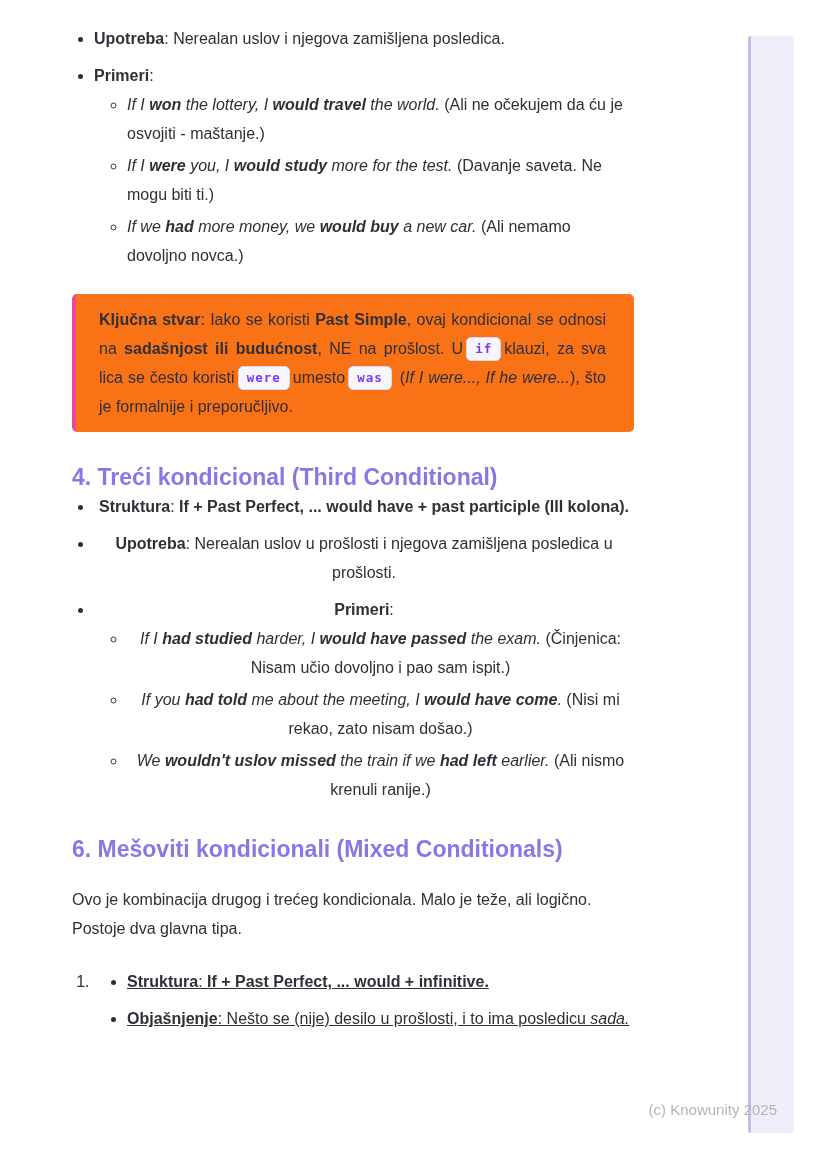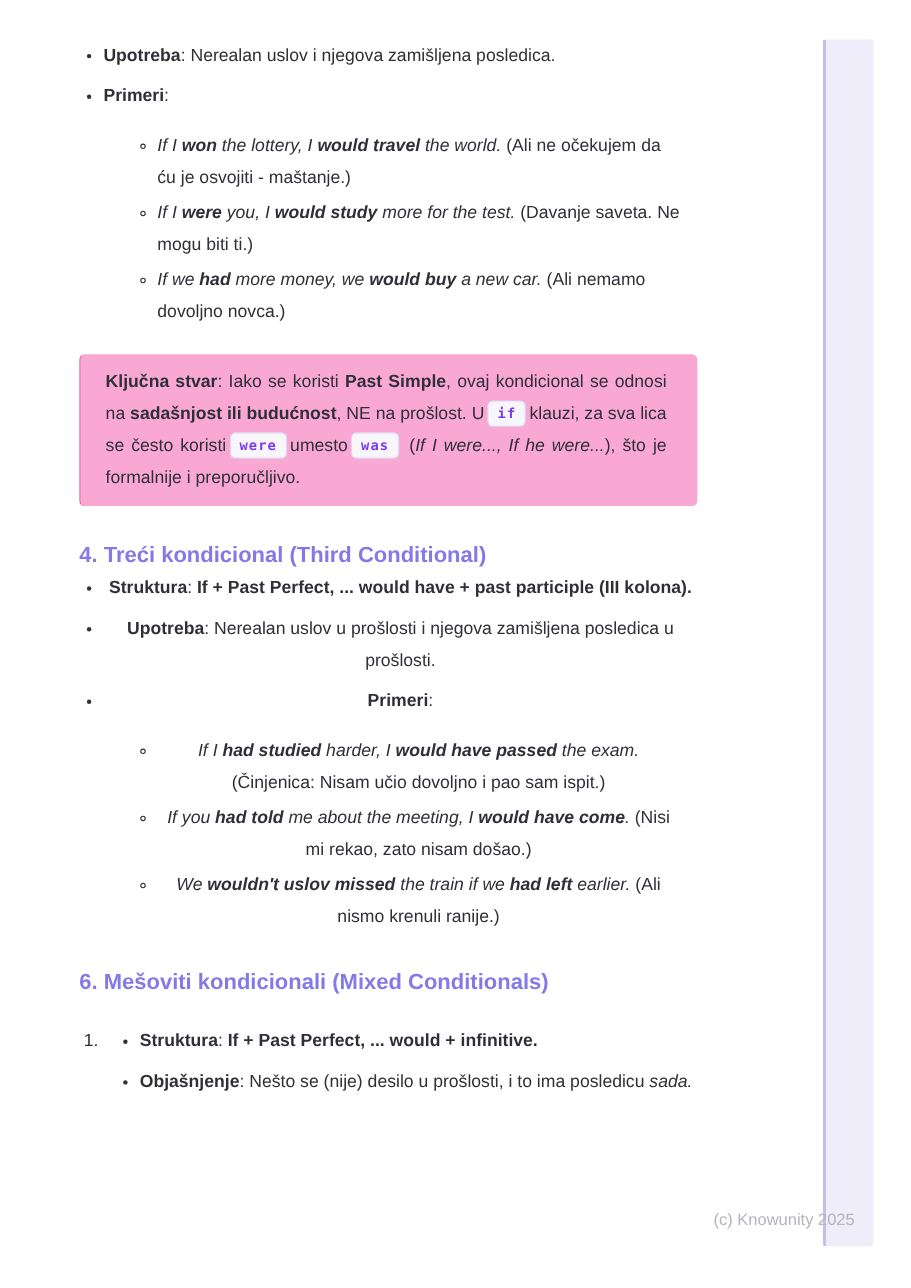--- a/index.html
+++ b/index.html
@@ -8,57 +8,57 @@
     background:#ffffff;
     font-family:"Liberation Sans","DejaVu Sans",sans-serif;
     color:#2f2f37;
   }
   .side-strip{
     position:absolute;left:748px;top:36px;width:43px;height:1097px;
     background:#f0edfa;border-left:3px solid #c8bce8;border-radius:2px;
     z-index:0;
   }
   .content{
-    position:absolute;left:72px;top:12px;width:562px;padding-top:24px;
+    position:absolute;left:72px;top:0;width:562px;padding-top:24px;
     font-size:16px;line-height:29px;z-index:1;
   }
   .b{font-weight:700;}
   .i{font-style:italic;}
   .code{
     display:inline-block;
     font-family:"DejaVu Sans Mono","Liberation Mono",monospace;
     font-size:12.5px;line-height:20px;
     color:#7c3aed;background:#f8f6fd;
     border:1px solid #ddd4f0;border-radius:5px;
     padding:1px 8px;margin:0 3px;vertical-align:1px;
     letter-spacing:1px;font-weight:700;
   }
   ul.l1{list-style:disc;margin:0;padding:0 0 0 22px;}
   ul.l1>li{margin:0 0 8px 0;}
-  ul.l2{list-style:circle;margin:16px;padding:0 0 0 33px;}
+  ul.l2{list-style:circle;margin:0;padding:0 0 0 33px;}
   ul.l2>li{margin:0 0 3px 0;}
   .callout{
     margin:24px 0 0 0;
-    background:#f9a8d4;
-    border-left:1px solid #ec4899;
+    background:#f97316;
+    border-left:4px solid #ec4899;
     border-radius:5px;
     padding:11px 28px 11px 23px;
     text-align:justify;
   }
   .callout p{margin:0;}
   h2.sec{
-    font-size:20px;line-height:30px;font-weight:700;
+    font-size:23px;line-height:30px;font-weight:700;
     color:#8479e6;margin:30px 0 0 0;
   }
   p.para{margin:21px 0 0 0;}
   ol.num{list-style:decimal;margin:24px 0 0 0;padding:0 0 0 22px;}
   ol.num>li{margin:0;}
   ol.num>li>span{font-weight:700;}
   ul.l1n{list-style:disc;margin:14px 0 0 0;padding:0 0 0 33px;}
-  ul.l1n>li{margin:0 0 8px 0;}
+  ul.l1n>li{margin:0 0 8px 0;text-decoration:underline;}
   .spacer-list{margin-top:24px;text-align:center;}
   .watermark{
     position:absolute;right:51px;bottom:54px;
     font-size:15px;line-height:14px;color:#b5b3bc;z-index:2;
   }
 </style>
 </head>
 <body>
 
 <div class="side-strip"></div>
@@ -110,20 +110,21 @@
         </li>
         <li>
           <span><span class="i">We </span><span class="b i">wouldn't uslov missed</span><span class="i"> the train if we </span><span class="b i">had left</span><span class="i"> earlier.</span><span> (Ali nismo krenuli ranije.)</span></span>
         </li>
       </ul>
     </li>
   </ul>
 
   <h2 class="sec">6. Mešoviti kondicionali (Mixed Conditionals)</h2>
 
+  <p class="para"><span>Ovo je kombinacija drugog i trećeg kondicionala. Malo je teže, ali logično. Postoje dva glavna tipa.</span></p>
 
   <ol class="num">
     <li>
       <ul class="l1n">
         <li>
           <span><span class="b">Struktura</span><span>: </span><span class="b">If + Past Perfect, ... would + infinitive.</span></span>
         </li>
         <li>
           <span><span class="b">Objašnjenje</span><span>: Nešto se (nije) desilo u prošlosti, i to ima posledicu </span><span class="i">sada.</span></span>
         </li>

